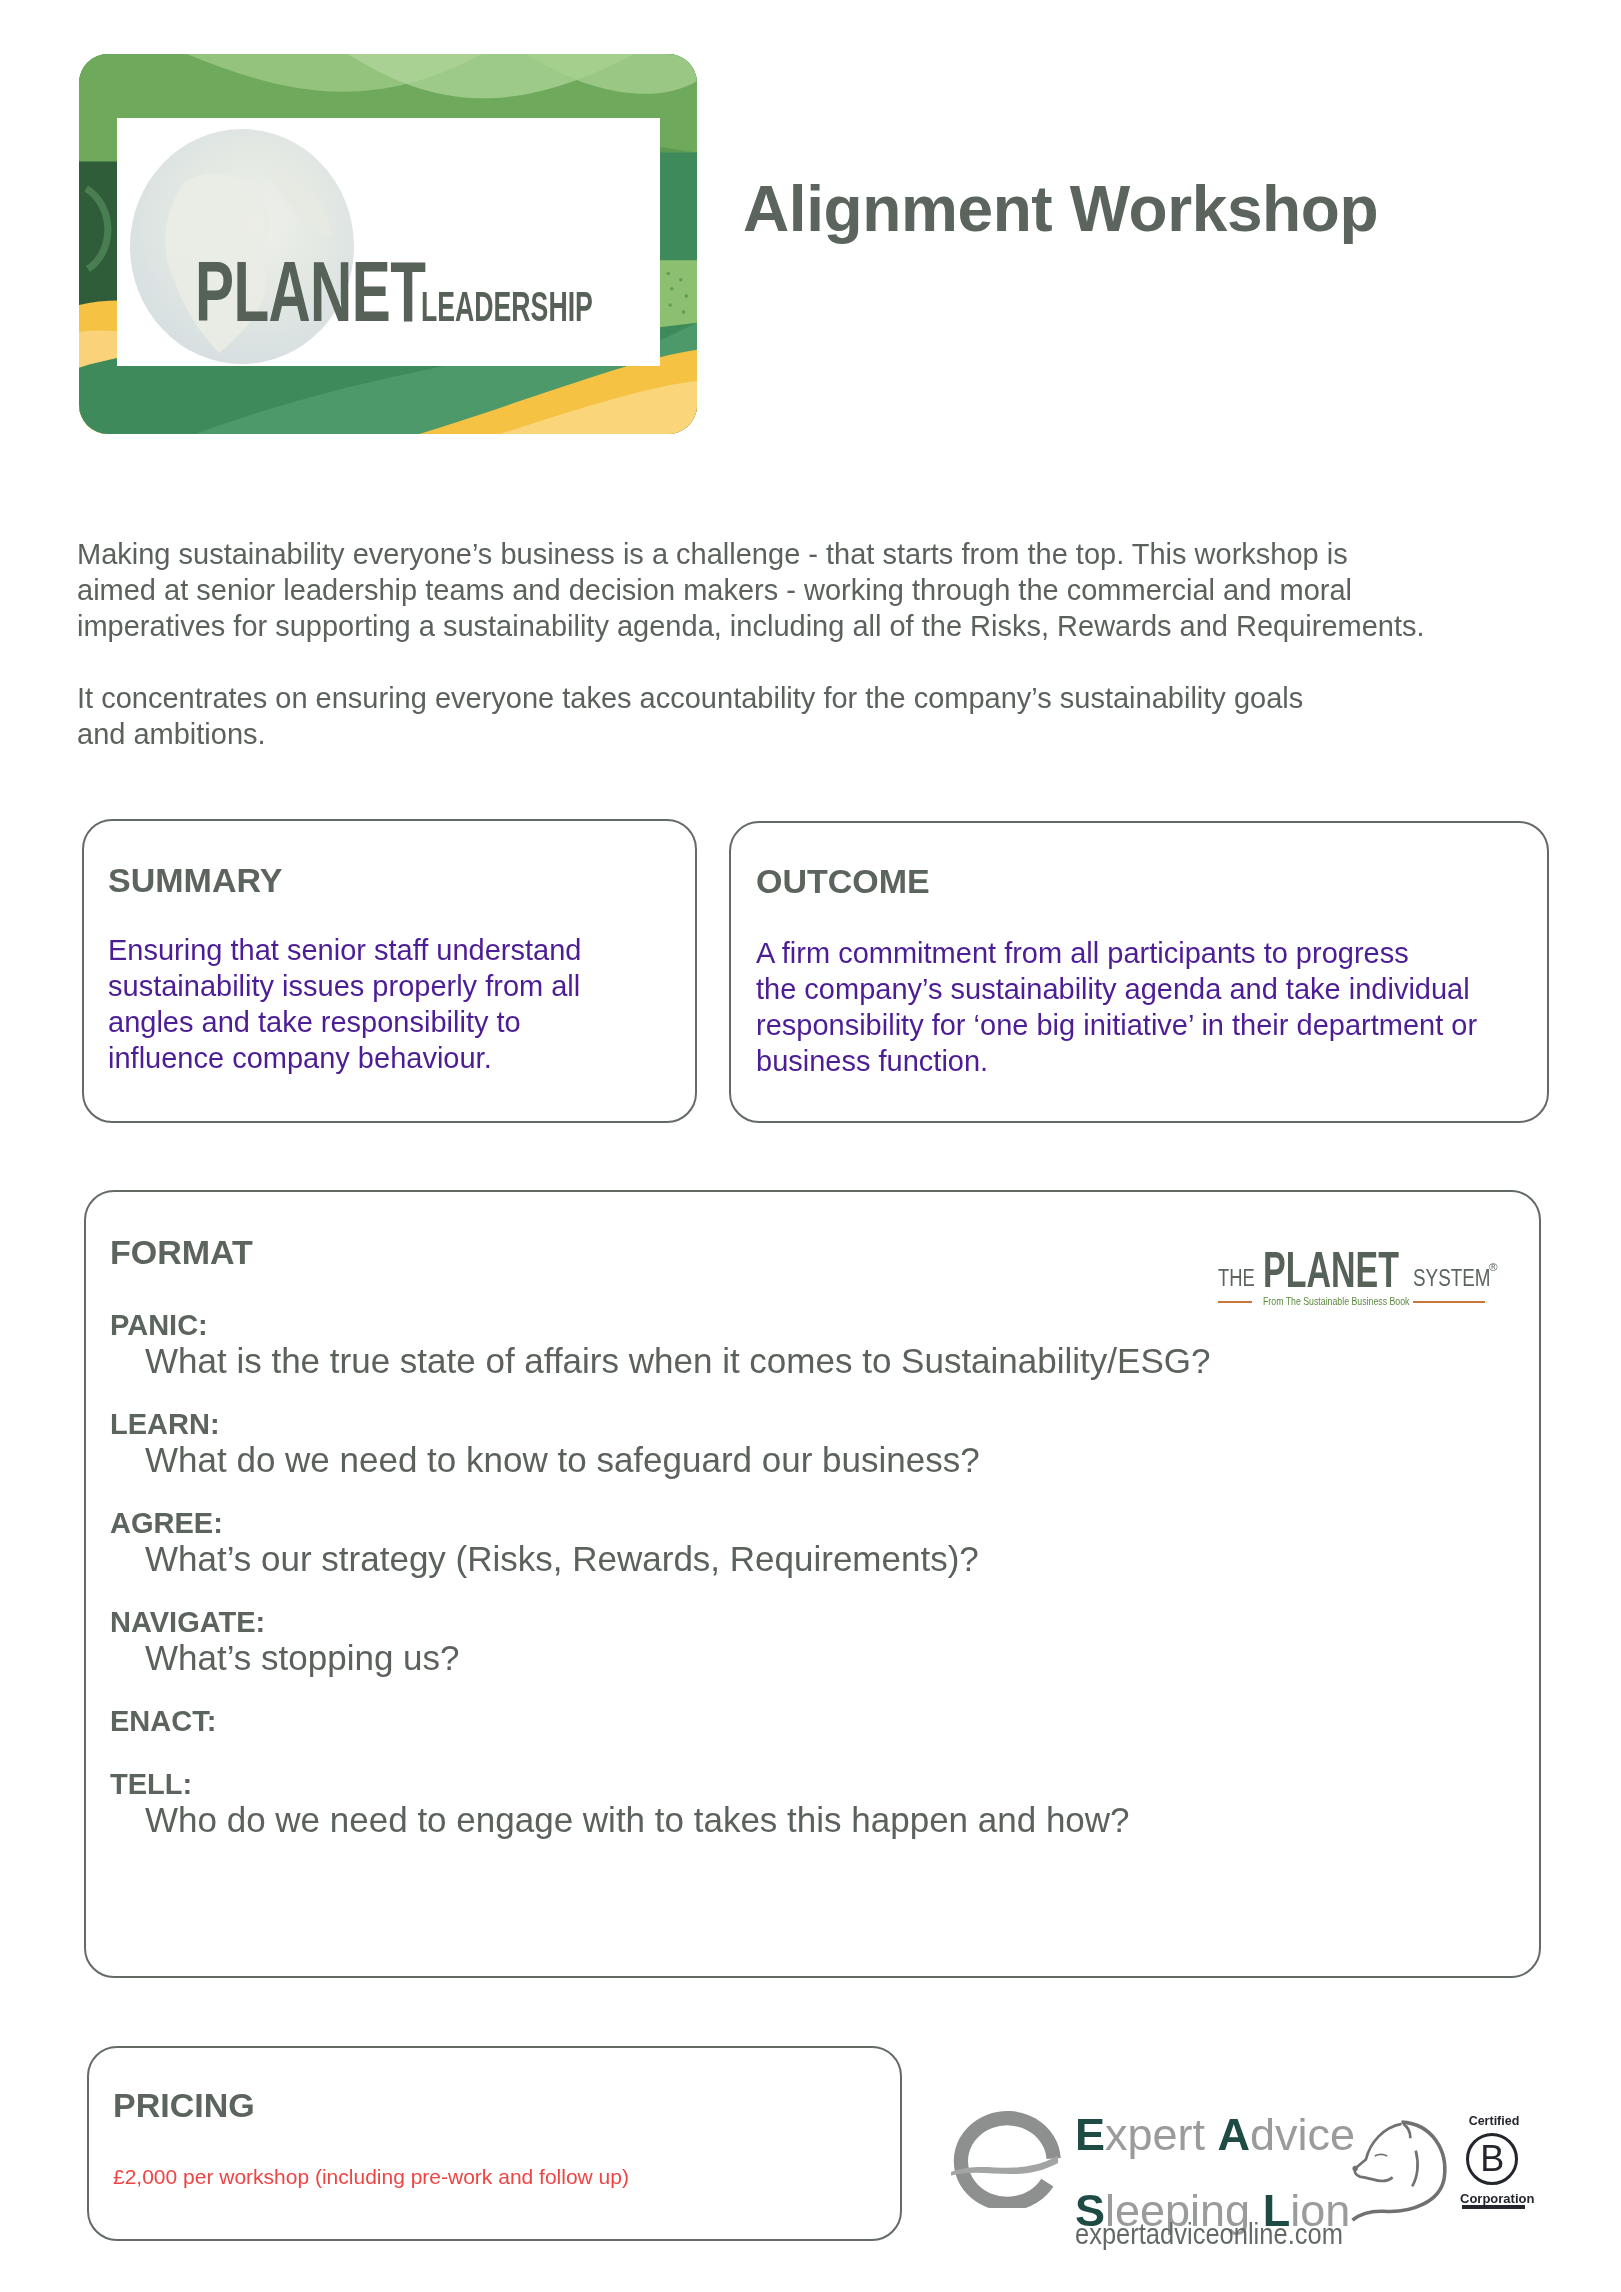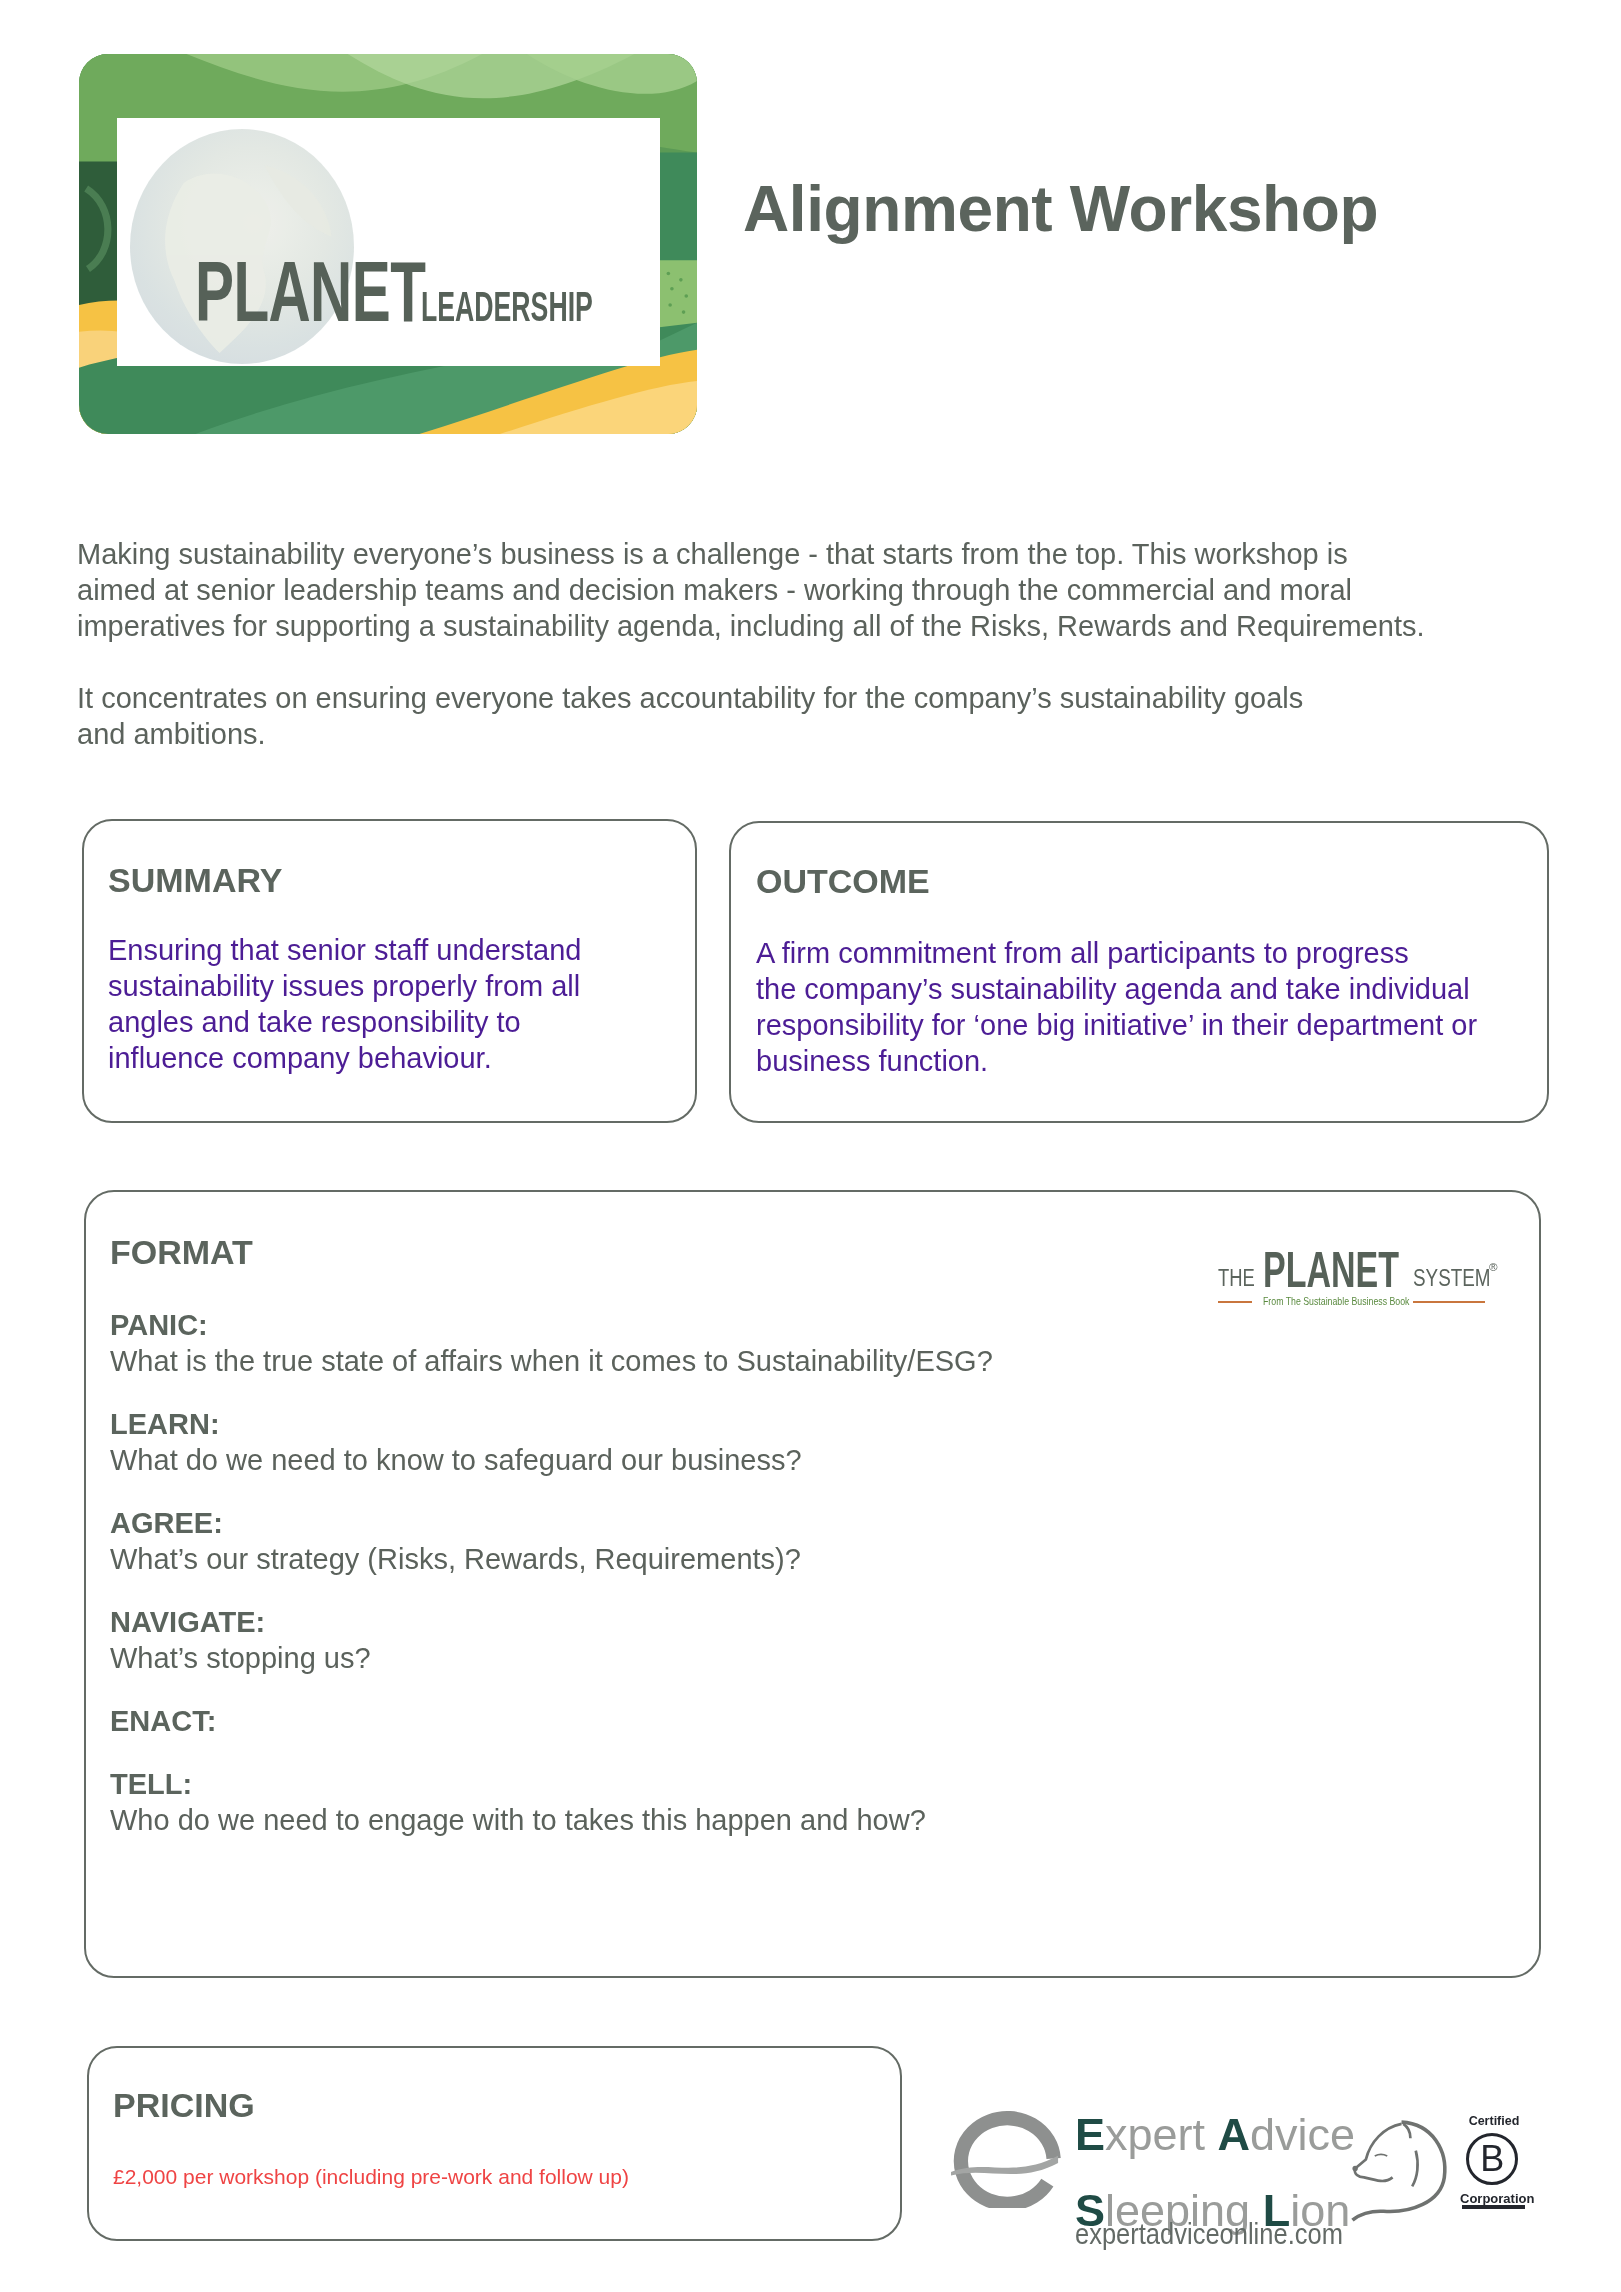--- a/index.html
+++ b/index.html
@@ -64,21 +64,21 @@
   }
   .summary-box { left: 82px; top: 819px; width: 615px; height: 304px; padding: 40px 0 0 24px; }
   .summary-box .body { margin-top: 32px; }
   .outcome-box { left: 729px; top: 821px; width: 820px; height: 302px; padding: 39px 0 0 25px; }
   .outcome-box .body { margin-top: 34px; }
 
   .format-box { left: 84px; top: 1190px; width: 1457px; height: 788px; padding: 41px 0 0 24px; }
   .format-box h2 { margin-bottom: 35px; }
   .step { margin-bottom: 27px; }
   .step .label { font-size: 29px; line-height: 36px; font-weight: bold; color: #5b645d; }
-  .step .q { font-size: 29px; line-height: 36px; color: #5b625c; }
+  .step .q { font-size: 35px; line-height: 36px; color: #5b625c; margin-left: 35px; }
 
   .planet-system {
     position: absolute; left: 1218px; top: 1240px; width: 287px; height: 72px;
   }
   .ps-the { position: absolute; left: 0; top: 27px; font-size: 23px; line-height: 23px; color: #5b645d; transform: scaleX(0.8); transform-origin: left top; }
   .ps-planet { position: absolute; left: 45px; top: 5.4px; font-size: 50px; line-height: 50px; font-weight: bold; color: #566158; transform: scaleX(0.68); transform-origin: left top; }
   .ps-system { position: absolute; left: 195px; top: 27px; font-size: 23px; line-height: 23px; color: #5b645d; transform: scaleX(0.82); transform-origin: left top; }
   .ps-reg { position: absolute; left: 271px; top: 19.7px; font-size: 11.6px; color: #5b645d; }
   .ps-sub { position: absolute; left: 45px; top: 56px; font-size: 10.7px; line-height: 10.7px; color: #5a8a3f; transform: scaleX(0.82); transform-origin: left top; white-space: nowrap; }
   .ps-line-l { position: absolute; left: 0; top: 61px; width: 34px; height: 1.8px; background: #c9763d; }

